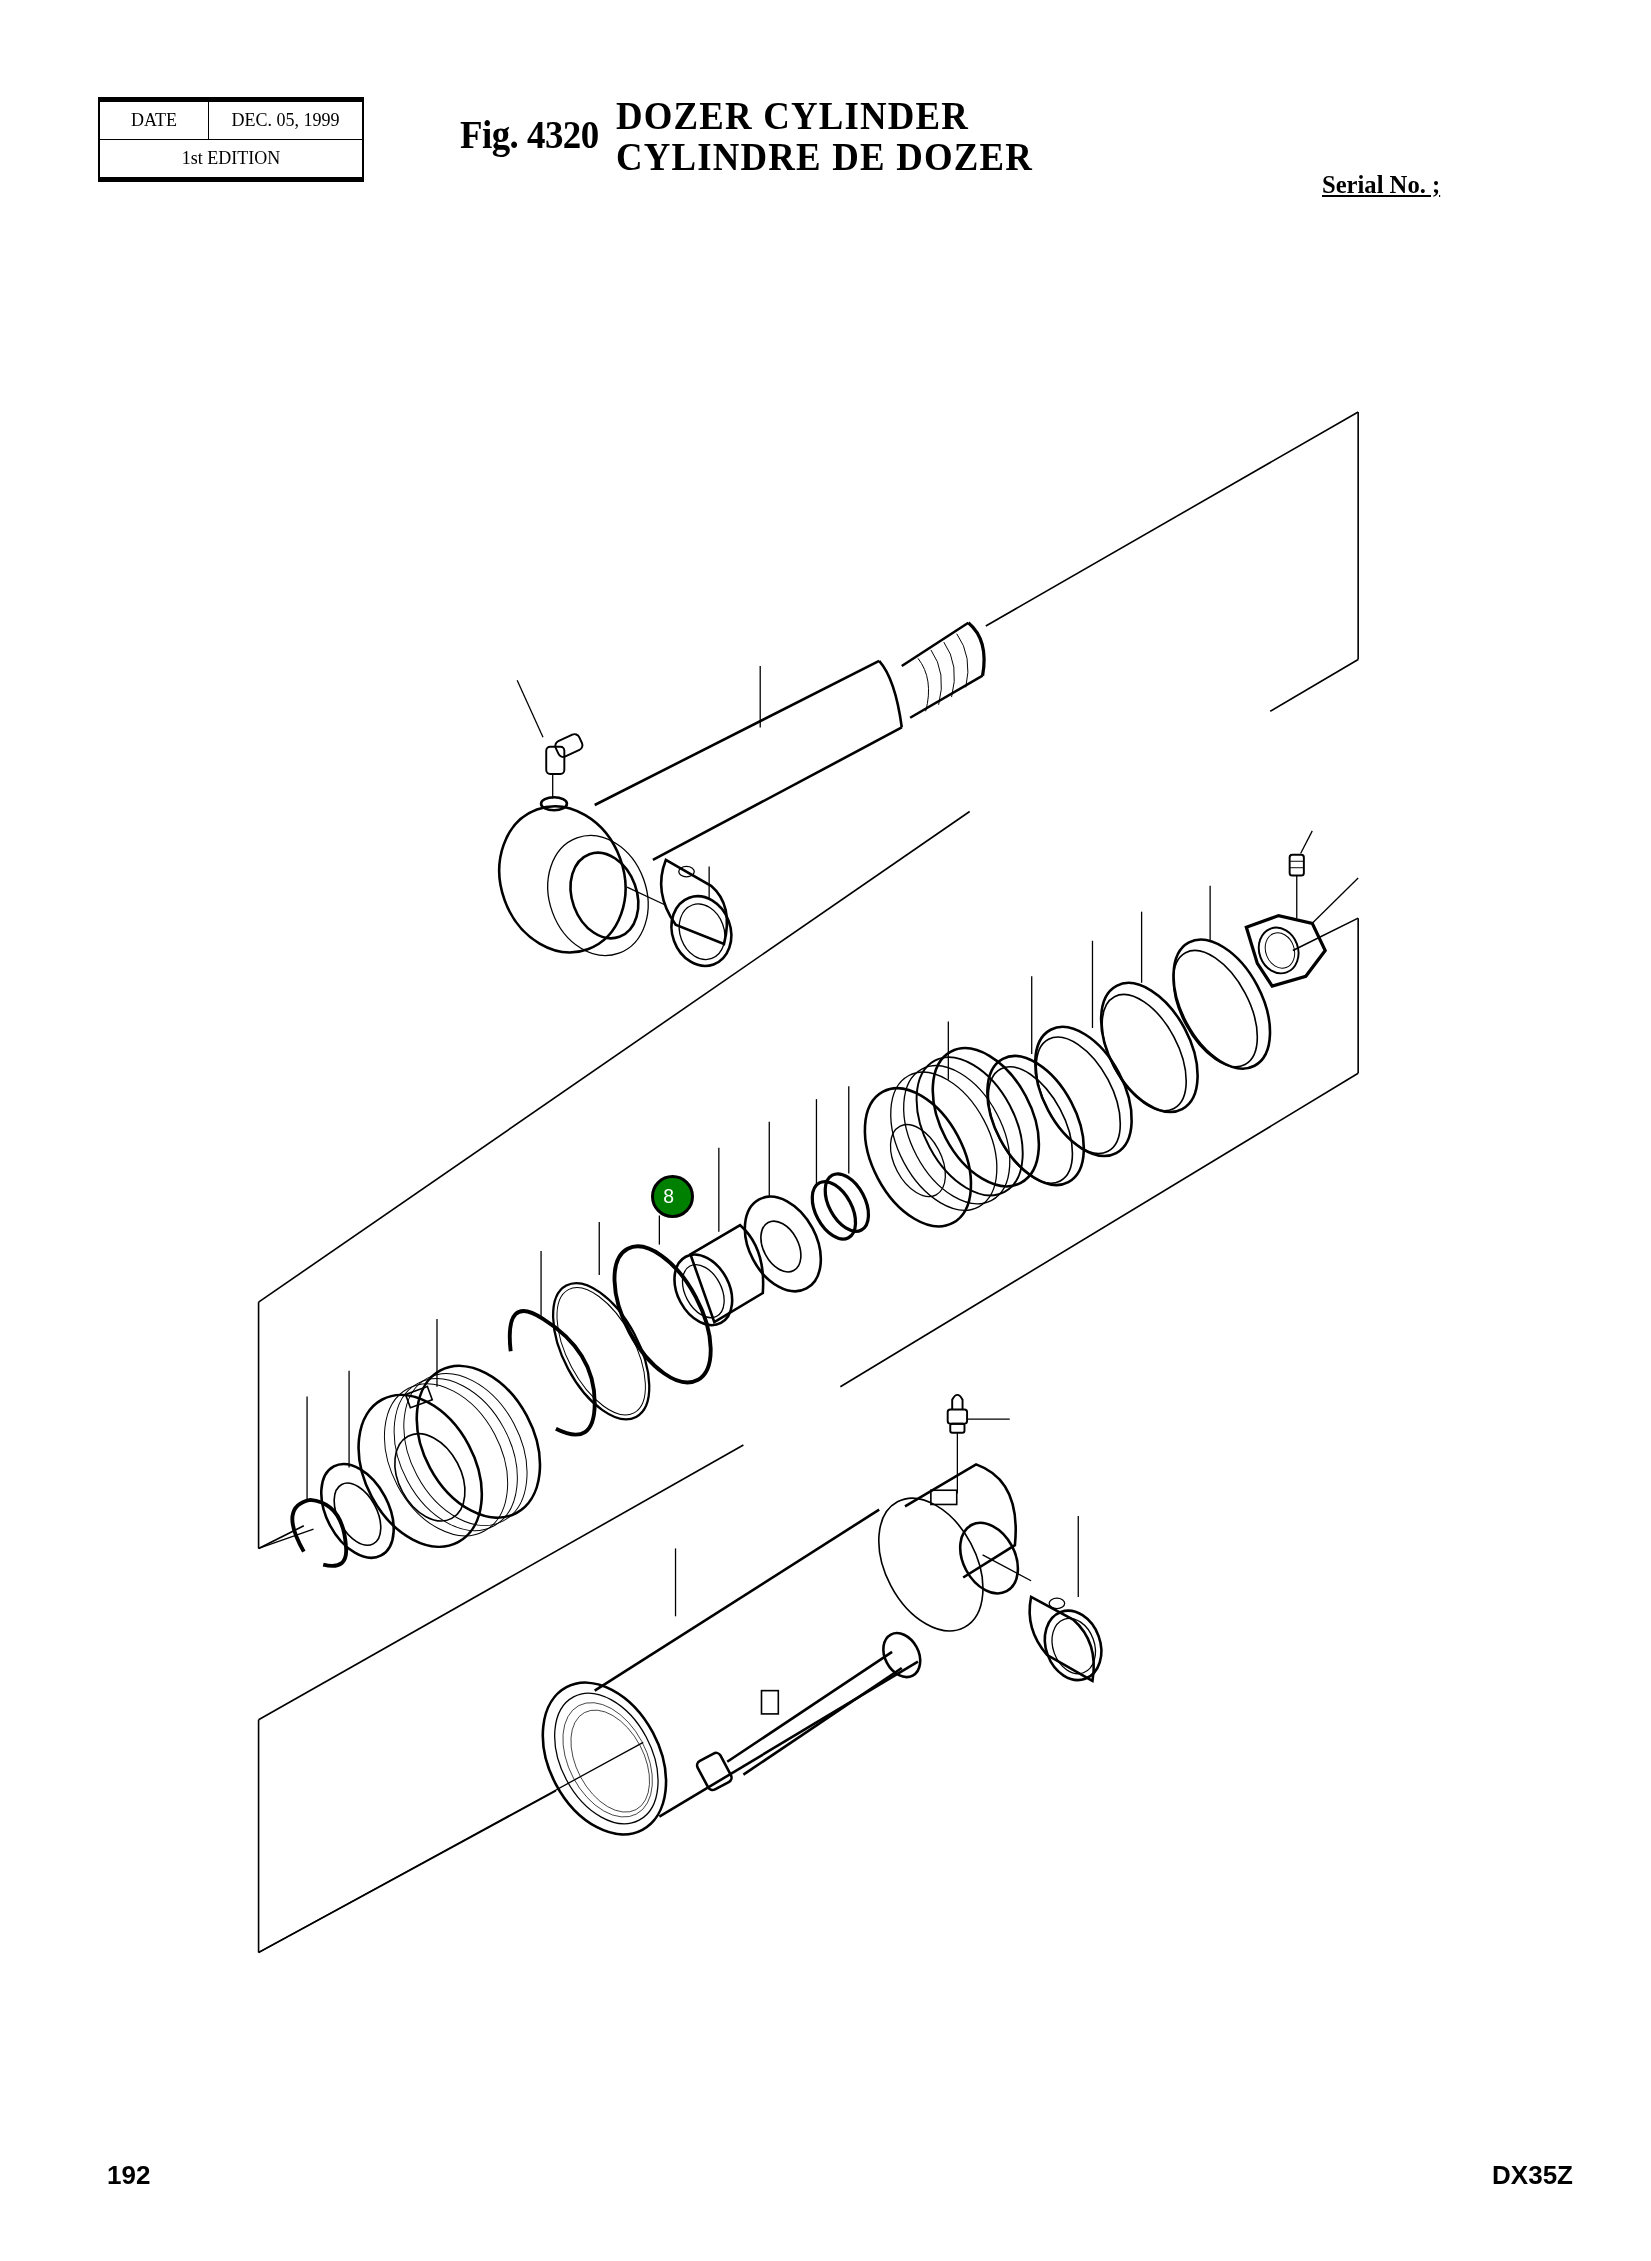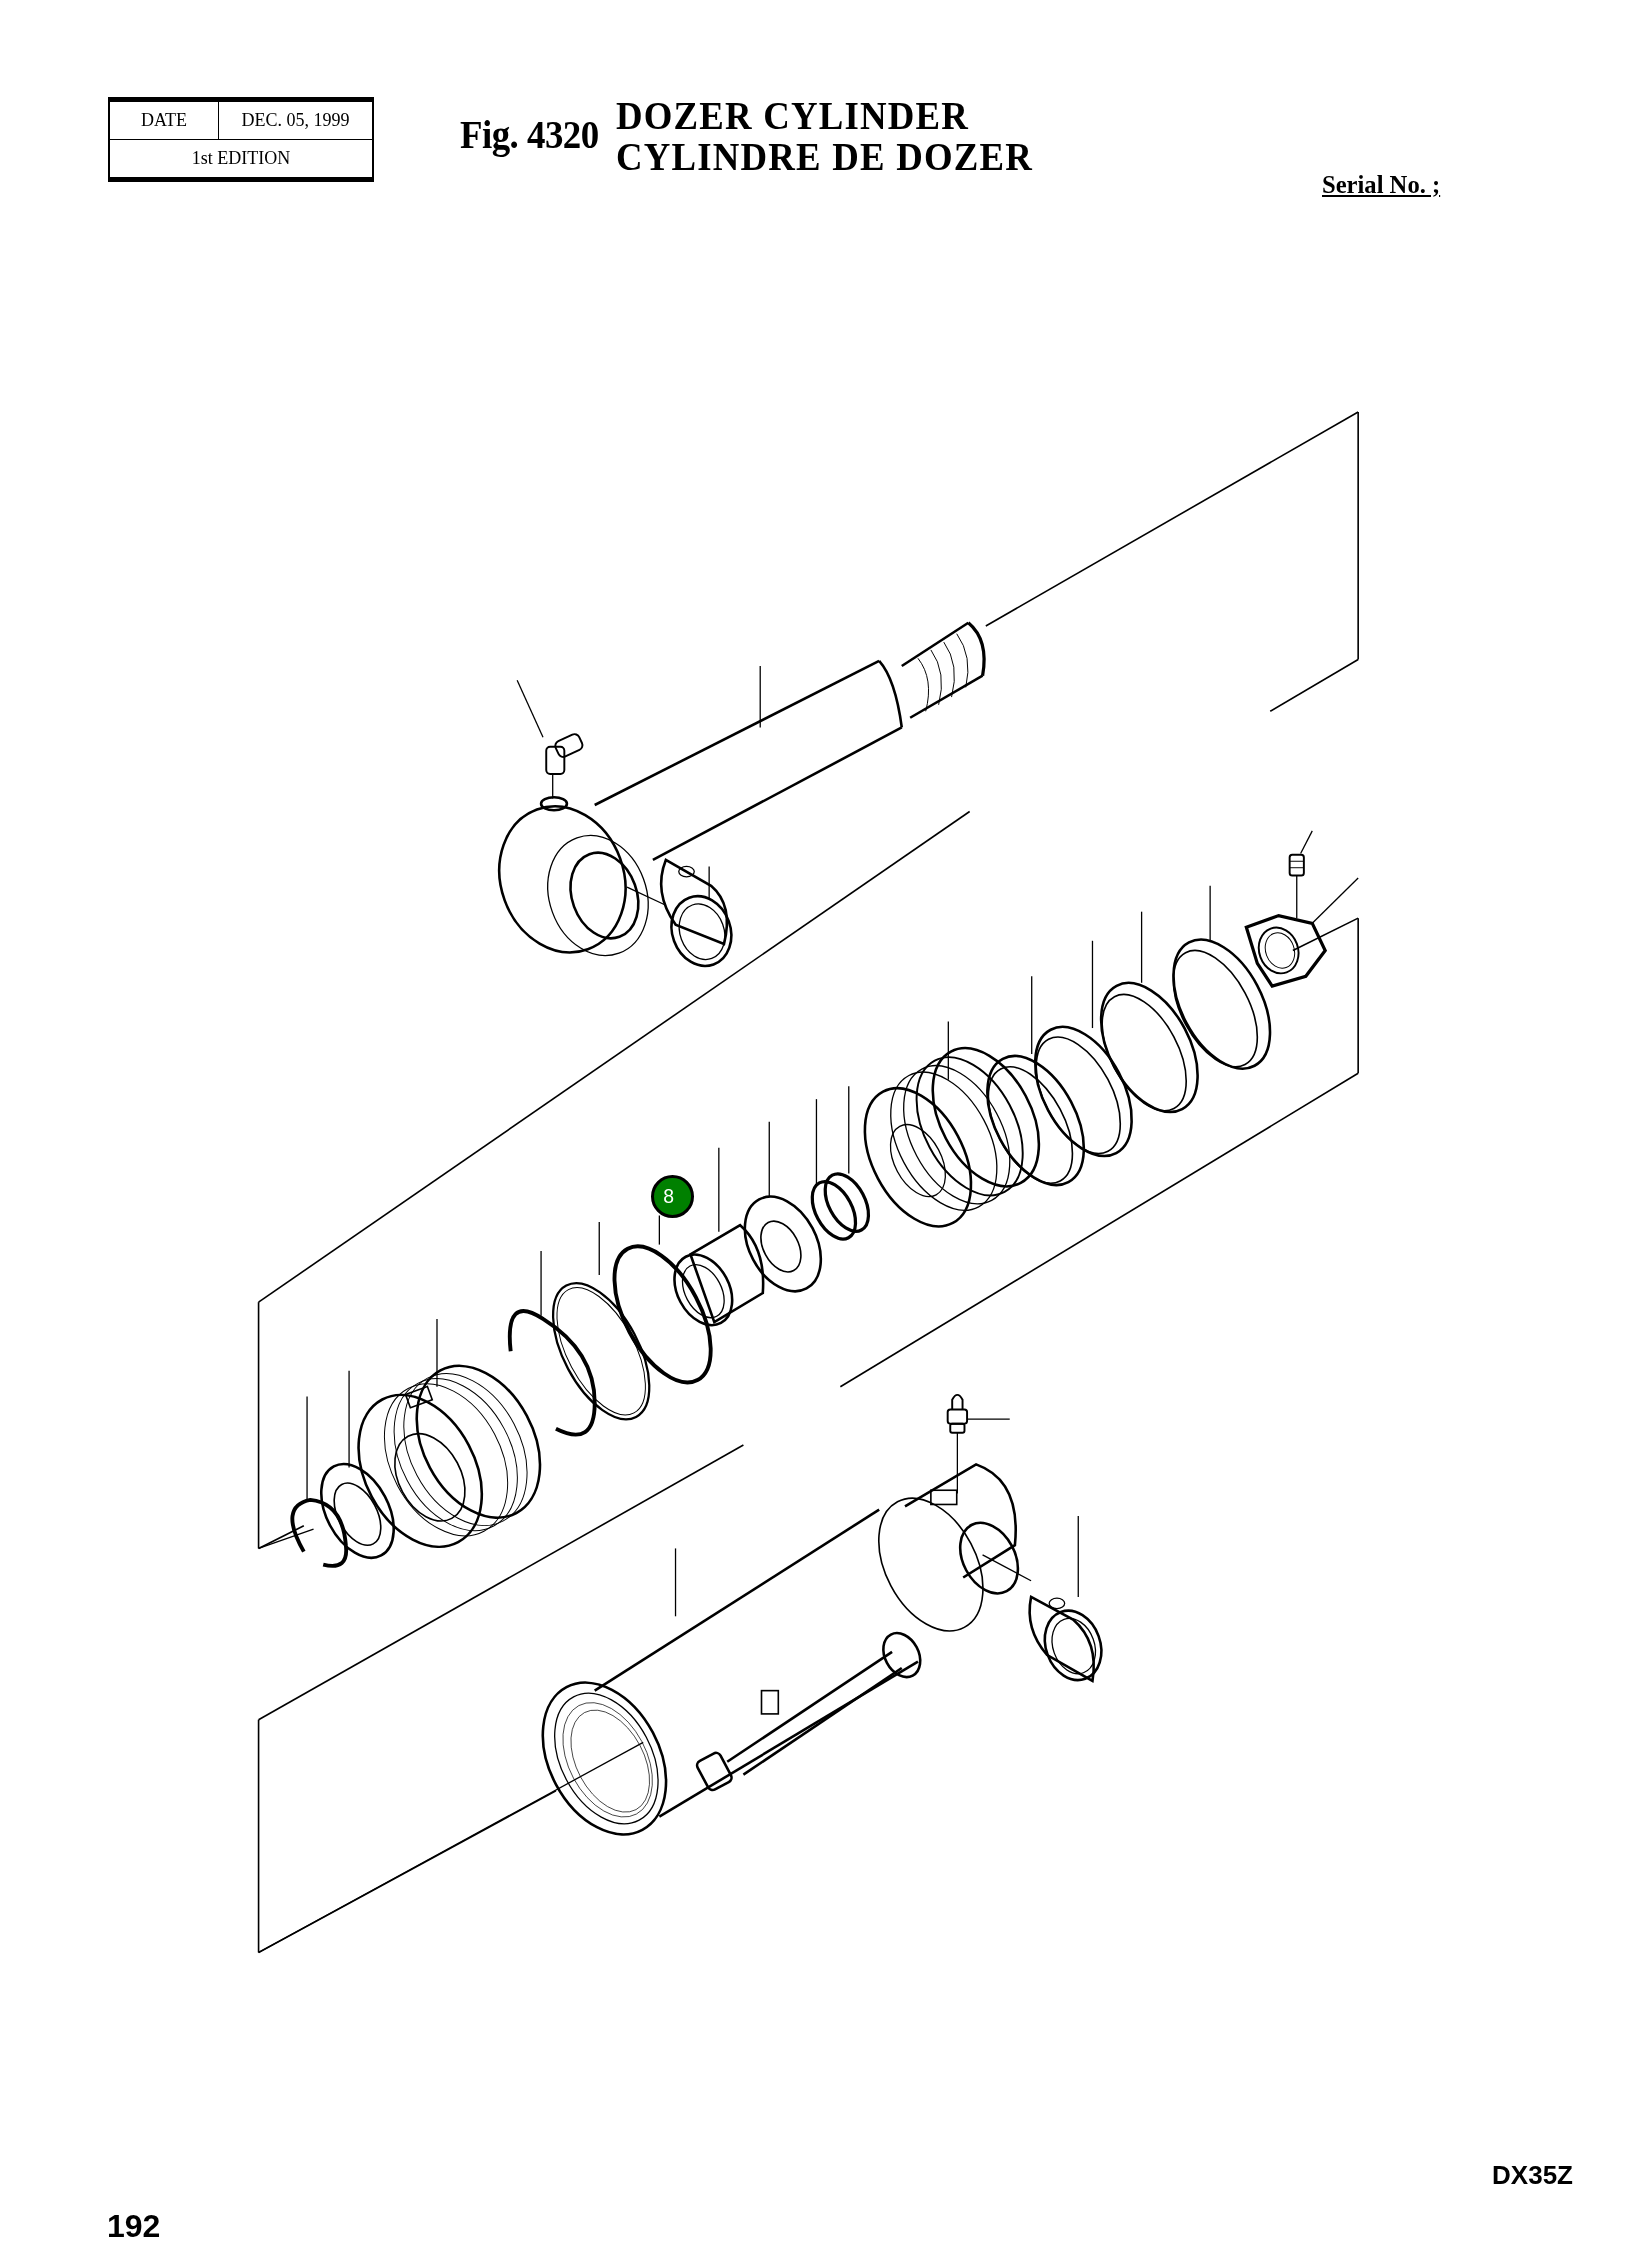--- a/index.html
+++ b/index.html
@@ -1,26 +1,26 @@
 <!DOCTYPE html>
 <html style="font-size:10.3px"><head>
 <meta charset="utf-8">
 <style>
   html, body { margin: 0; padding: 0; background: #ffffff; }
   body { width: 1651px; height: 2261px; position: relative; overflow: hidden; font-family: "Liberation Serif", serif; color: #000; }
-  .date-box { position: absolute; left: 108px; top: 97px; width: 266px; height: 85px; border-left: 2.6px solid #000; border-right: 2.6px solid #000; border-top: 5.8px solid #000; border-bottom: 5.8px solid #000; box-sizing: border-box; display: grid; grid-template-columns: 109px 1fr; grid-template-rows: 1fr 1fr; }
+  .date-box { position: absolute; left: 98px; top: 97px; width: 266px; height: 85px; border-left: 2.6px solid #000; border-right: 2.6px solid #000; border-top: 5.8px solid #000; border-bottom: 5.8px solid #000; box-sizing: border-box; display: grid; grid-template-columns: 109px 1fr; grid-template-rows: 1fr 1fr; }
   .date-box .cell { display: flex; align-items: center; justify-content: center; font-family: "Liberation Serif", serif; font-size: 18px; }
   .date-box .label { border-right: 1.9px solid #000; border-bottom: 1.9px solid #000; }
   .date-box .value { border-bottom: 1.9px solid #000; }
   .date-box .edition { grid-column: 1 / span 2; }
   .fig-num { position: absolute; left: 460px; top: 110px; font-family: "Liberation Serif", serif; font-size: 41px; font-weight: bold; letter-spacing: -0.6px; transform: scaleX(0.9); transform-origin: left; }
   .title-1 { position: absolute; left: 616px; top: 92px; font-family: "Liberation Serif", serif; font-size: 40px; font-weight: bold; letter-spacing: 1.3px; transform: scaleX(0.92); transform-origin: left; white-space: nowrap; }
   .title-2 { position: absolute; left: 616px; top: 133px; font-family: "Liberation Serif", serif; font-size: 40px; font-weight: bold; letter-spacing: 1.3px; transform: scaleX(0.92); transform-origin: left; white-space: nowrap; }
   .serial { position: absolute; left: 1322px; top: 171px; font-family: "Liberation Serif", serif; font-size: 24.6px; font-weight: bold; white-space: nowrap; text-decoration: underline; }
-  .page-num { position: absolute; left: 107px; top: 2160px; font-family: "Liberation Sans", sans-serif; font-size: 32px; font-weight: bold; margin-top: 48px; }
+  .page-num { position: absolute; left: 107px; top: 2160px; font-family: "Liberation Sans", sans-serif; font-size: 26px; font-weight: bold; }
   .model { position: absolute; right: 78px; top: 2160px; font-family: "Liberation Sans", sans-serif; font-size: 26px; font-weight: bold; }
   svg.diagram { position: absolute; left: 0; top: 0; }
   .marker { position: absolute; width: 43px; height: 43px; border-radius: 50%; background: #008000; border: 3.2px solid #000; box-sizing: border-box; color: #fff; font-family: "Liberation Sans", sans-serif; font-size: 19.4px; display: flex; align-items: center; justify-content: center; padding-right: 7.8px; }
 </style>
 </head>
 <body>
 
 <div class="date-box">
   <div class="cell label">DATE</div>
   <div class="cell value">DEC. 05, 1999</div>

